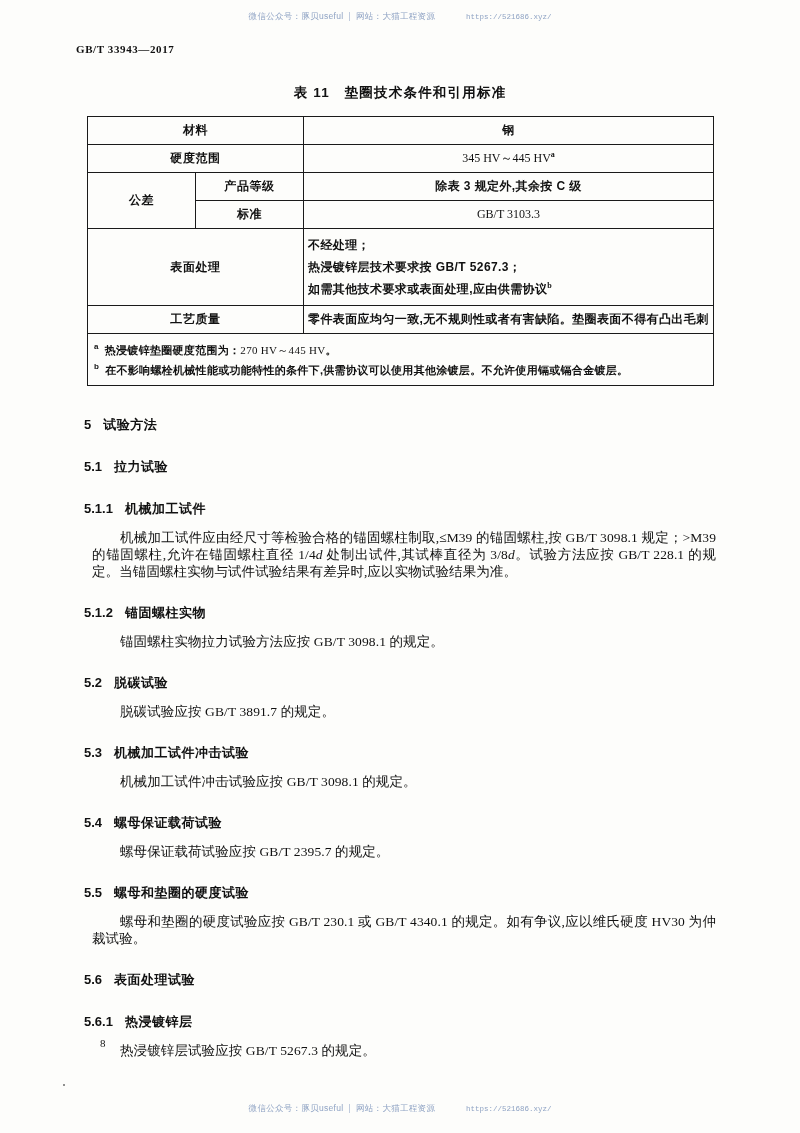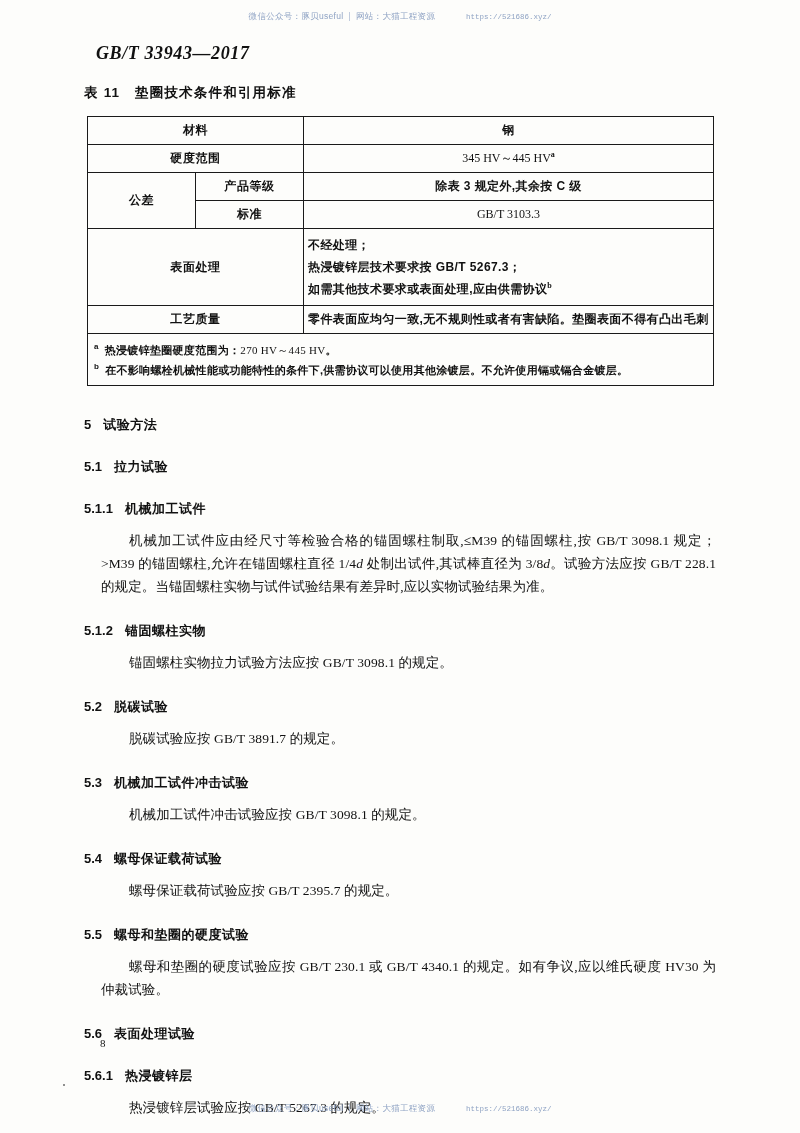--- a/index.html
+++ b/index.html
@@ -38,39 +38,38 @@
     letter-spacing: 0;
     margin-left: 28px;
   }
   .watermark .wm-sep { padding: 0 5px; color: #a9b8d2; }
   .watermark-top { top: 11px; }
   .watermark-bottom { top: 1103px; }
 
   
   .doc-header {
     position: absolute;
-    left: 96px;
+    left: 76px;
     top: 43px;
     font-family: "Liberation Serif", serif;
     font-weight: bold;
-    font-size: 18px;
+    font-size: 11px;
     letter-spacing: .6px;
-    font-style: italic;
   }
 
   
   .content {
     position: absolute;
     left: 84px;
     top: 84px;
     width: 632px;
   }
 
   .table-caption {
-    text-align: left;
+    text-align: center;
     font-family: "Liberation Sans", sans-serif;
     font-weight: bold;
     font-size: 13.5px;
     letter-spacing: 1.2px;
     margin: 0 0 14px 0;
   }
 
   
   table.spec {
     border-collapse: collapse;
@@ -142,22 +141,22 @@
   .sec .num {
     font-weight: bold;
     letter-spacing: 0;
     padding-right: 12px;
   }
   .sec-l1 { margin-top: 30px; }
 
   .para {
     font-family: "Liberation Serif", serif;
     font-size: 13.5px;
-    line-height: 23px;
-    margin: 11px 0 0 17px;
+    line-height: 17px;
+    margin: 11px 0 0 8px;
     text-indent: 28px;
     text-align: justify;
     letter-spacing: .1px;
   }
   .para i { font-style: italic; }
 
   .page-number {
     position: absolute;
     left: 100px;
     top: 1037px;

